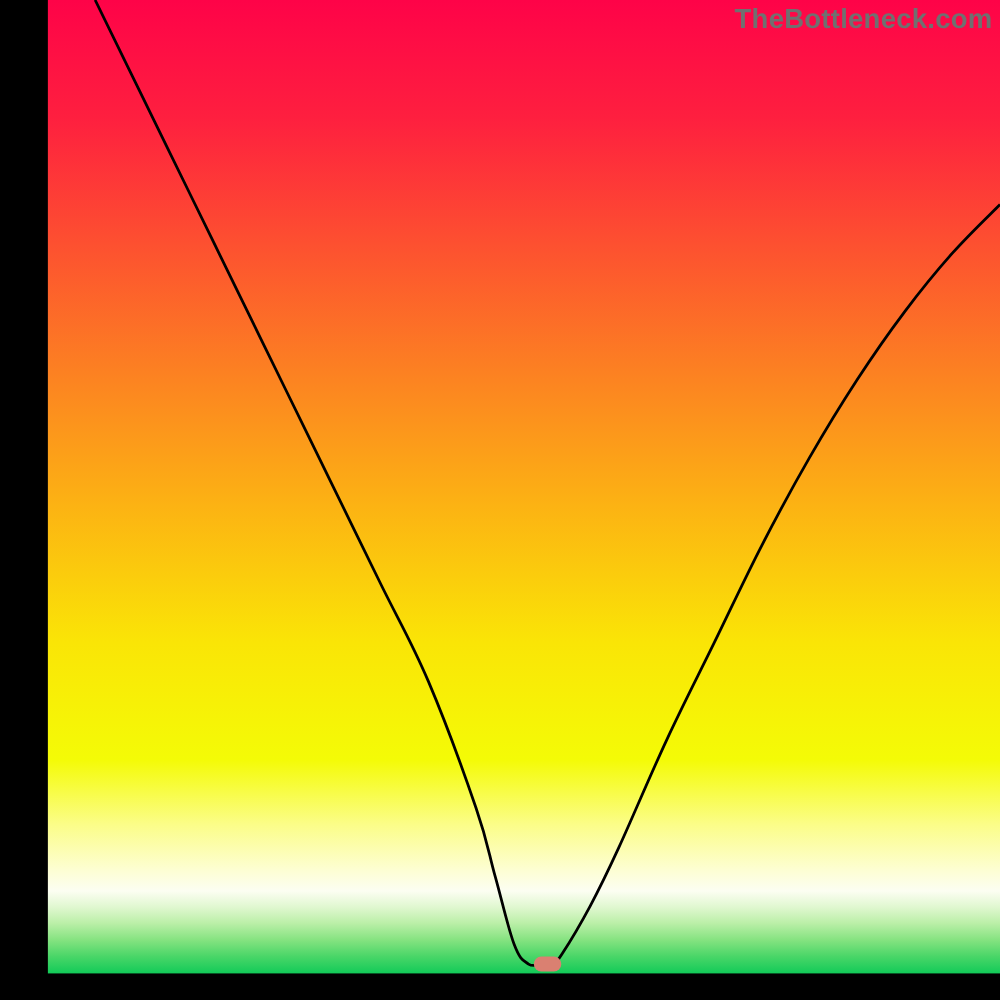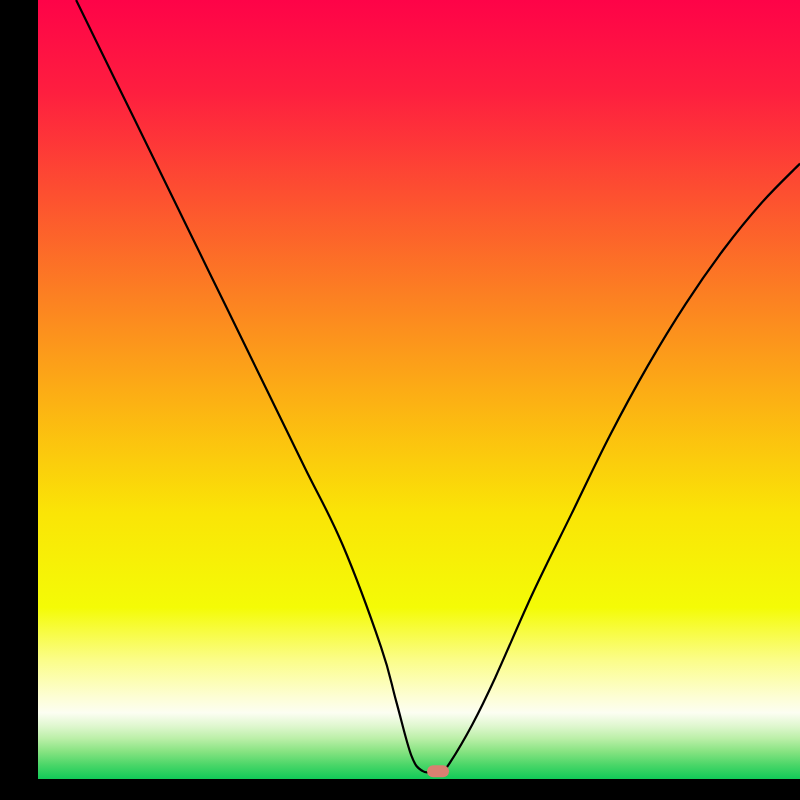--- a/index.html
+++ b/index.html
@@ -59,14 +59,15 @@
             <stop offset="94.80%" stop-color="#bbefa8"></stop>
             <stop offset="96.50%" stop-color="#86e381"></stop>
             <stop offset="98.20%" stop-color="#4ad668"></stop>
             <stop offset="100.00%" stop-color="#11ca58"></stop>
           </linearGradient>
       </defs>
       <rect id="bg-rect" x="0" y="0" width="762" height="779" fill="url(#bg-grad)"></rect>
       <path id="curve" fill="none" stroke-width="2.2" stroke-linejoin="round" d="M 38.10 0.00 C 44.96 14.02, 62.48 49.86, 76.20 77.90 C 89.92 105.94, 100.58 127.76, 114.30 155.80 C 128.02 183.84, 138.68 205.66, 152.40 233.70 C 166.12 261.74, 176.78 283.56, 190.50 311.60 C 204.22 339.64, 214.88 361.46, 228.60 389.50 C 242.32 417.54, 252.98 439.36, 266.70 467.40 C 280.42 495.44, 291.08 513.05, 304.80 545.30 C 318.52 577.55, 333.30 618.53, 342.90 646.57 C 352.50 674.61, 352.65 681.47, 358.14 701.10 C 363.63 720.73, 368.58 743.01, 373.38 755.63 C 378.18 768.25, 380.70 768.41, 384.81 771.21 C 388.92 774.01, 392.81 771.21, 396.24 771.21 C 399.67 771.21, 401.12 772.61, 403.86 771.21 C 406.60 769.81, 405.99 771.83, 411.48 763.42 C 416.97 755.01, 426.11 739.89, 434.34 724.47 C 442.57 709.05, 446.23 701.57, 457.20 677.73 C 468.17 653.89, 481.58 621.49, 495.30 592.04 C 509.02 562.59, 519.68 542.18, 533.40 514.14 C 547.12 486.10, 557.78 462.88, 571.50 436.24 C 585.22 409.60, 595.88 389.97, 609.60 366.13 C 623.32 342.29, 633.98 324.84, 647.70 303.81 C 661.42 282.78, 672.08 267.51, 685.80 249.28 C 699.52 231.05, 710.18 217.96, 723.90 202.54 C 737.62 187.12, 755.14 170.60, 762.00 163.59" stroke="#000000"></path>
       <rect id="marker" rx="6" ry="6" width="22" height="12" x="389.05" y="765.21" fill="#da8071"></rect>
     </svg>
+    <div class="watermark">TheBottleneck.com</div>
   </div>
 </div>
 
 </body></html>

